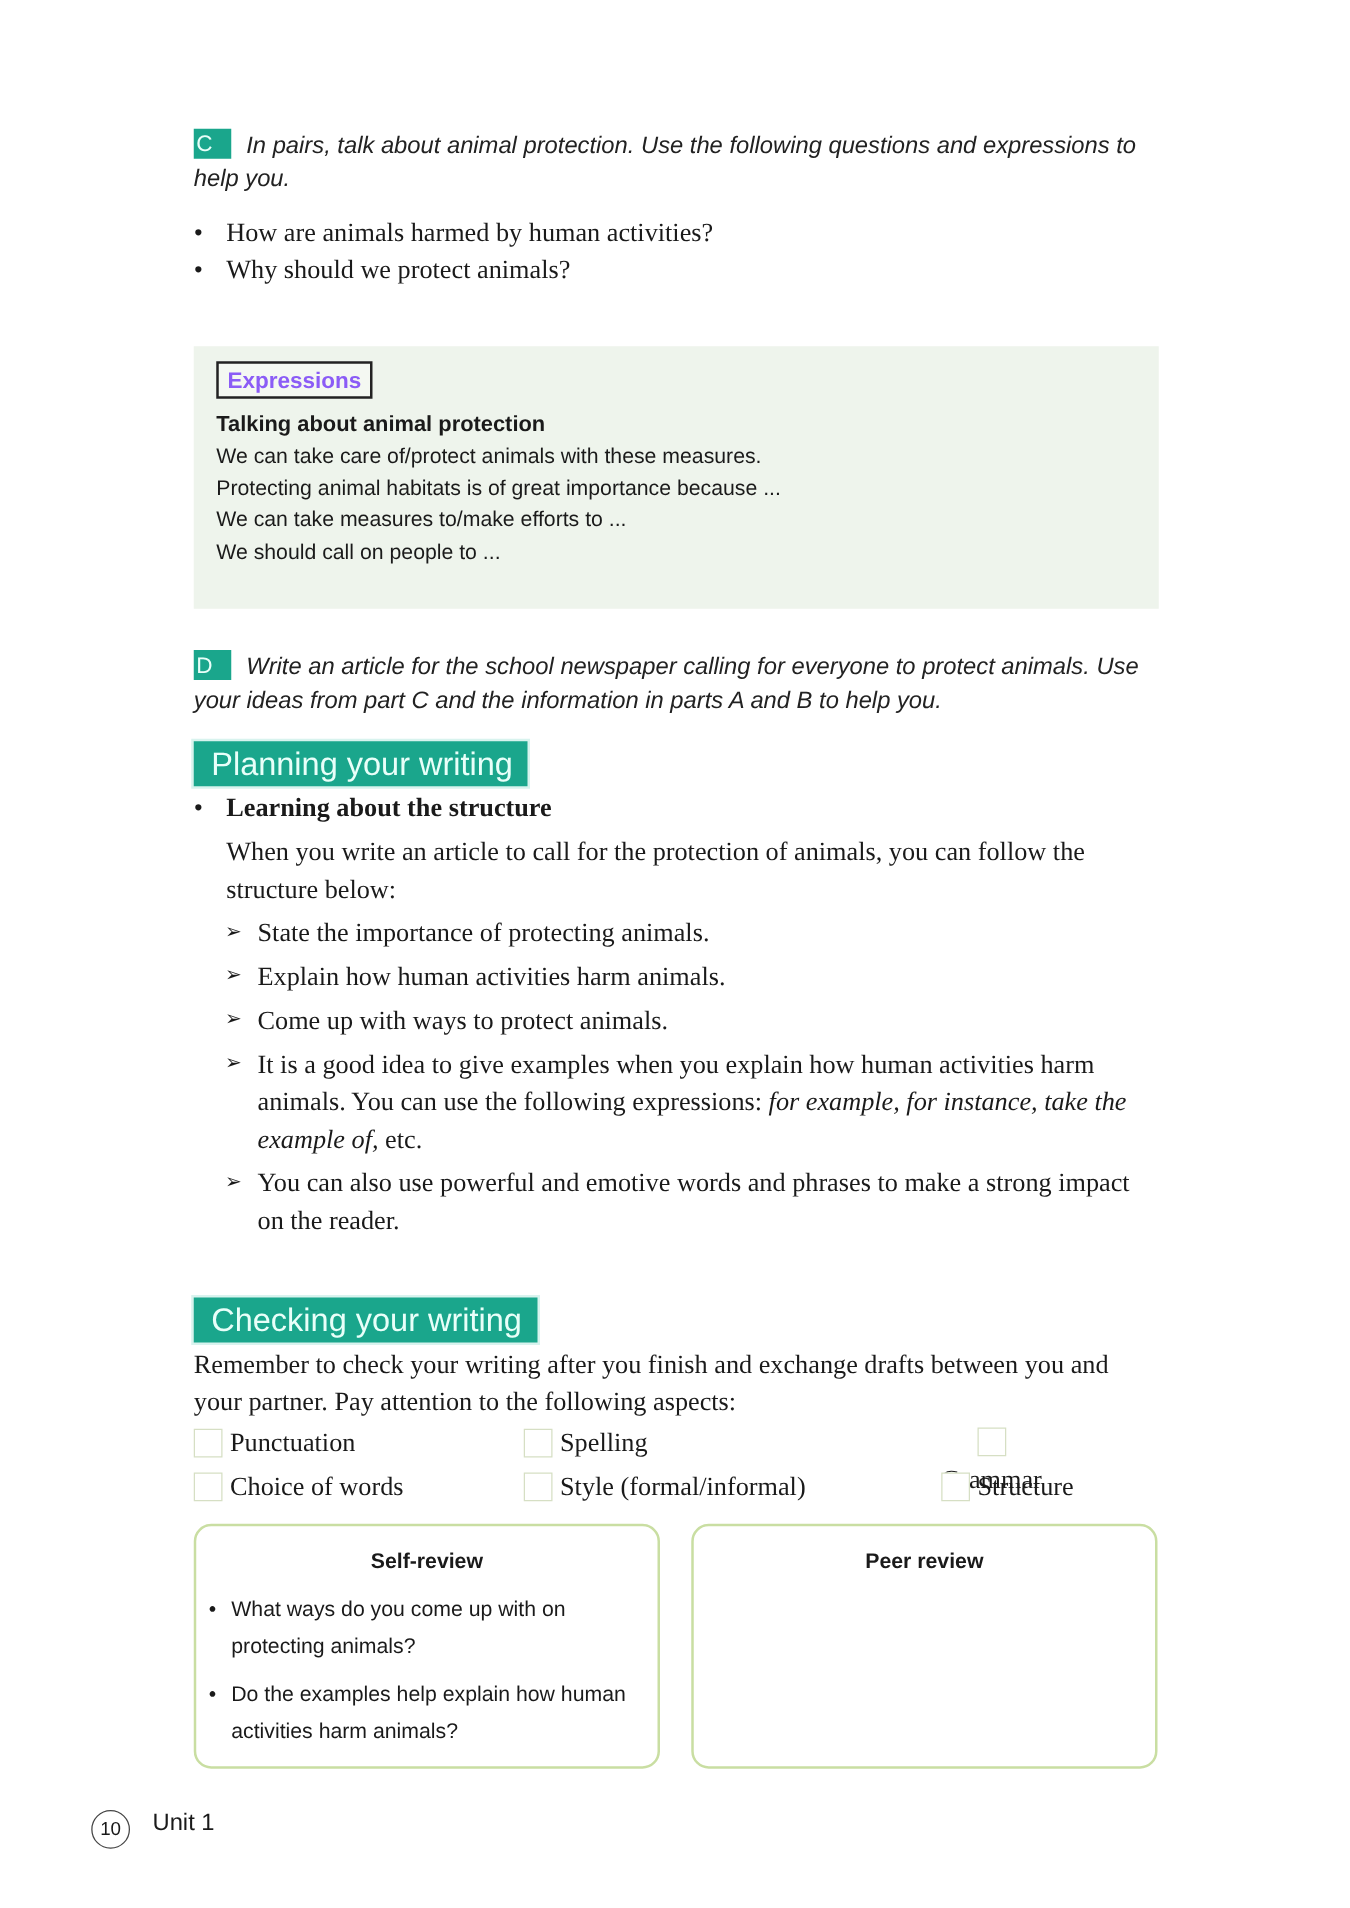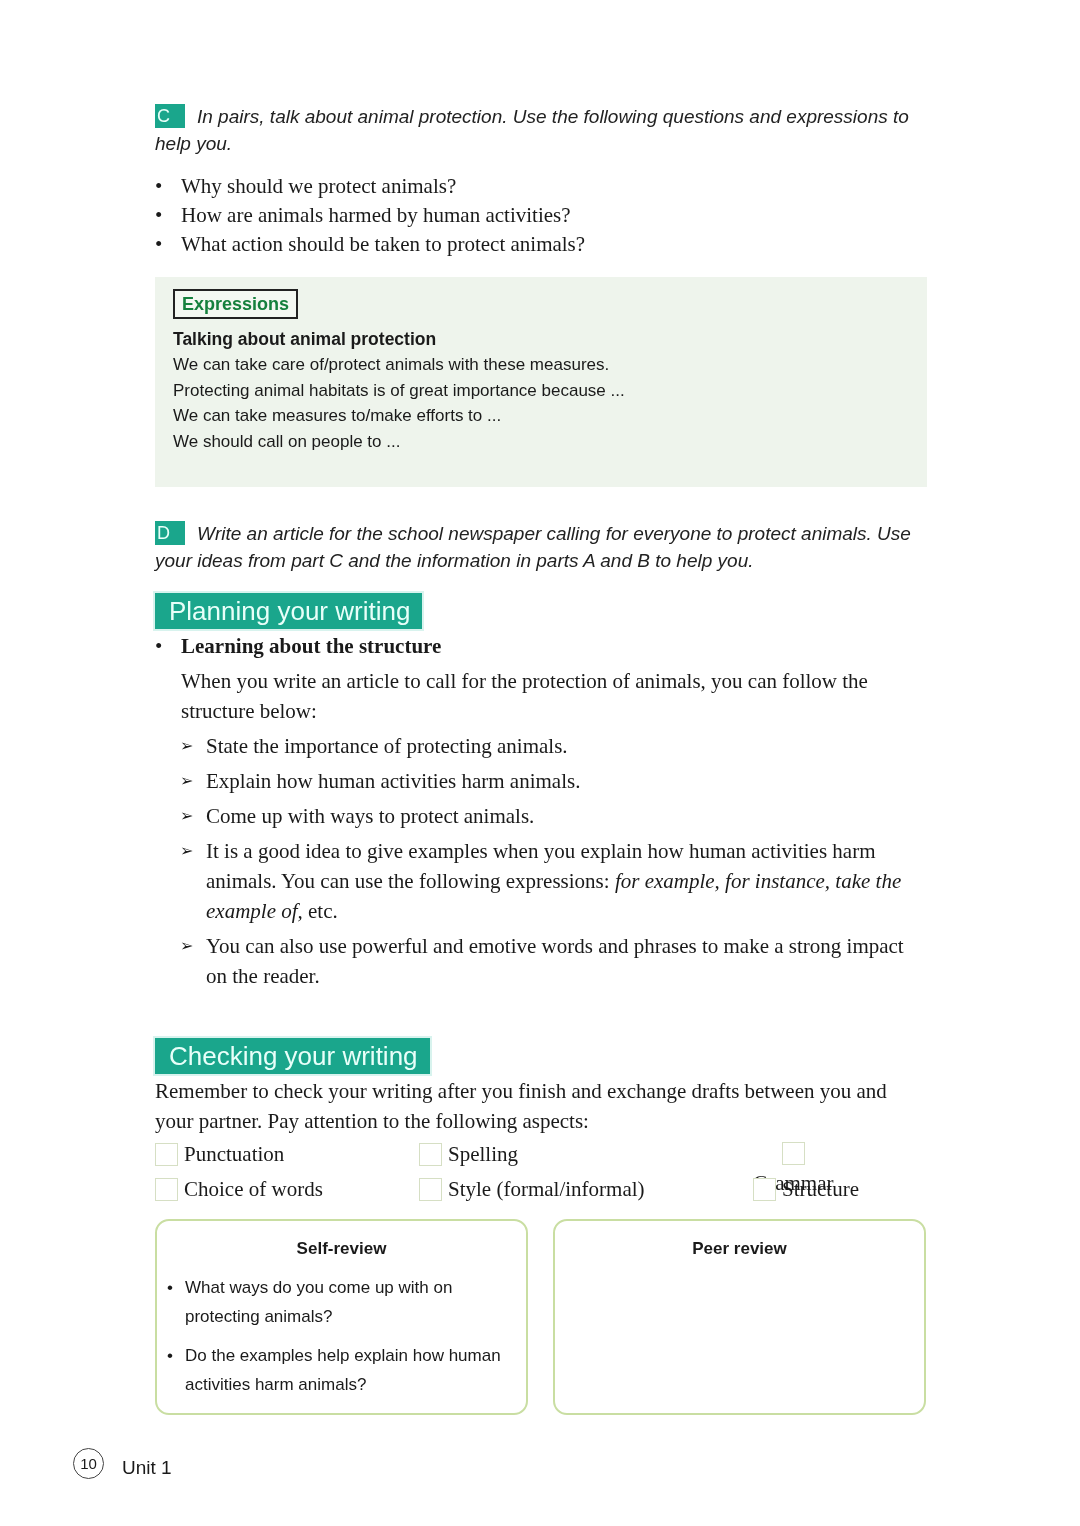--- a/index.html
+++ b/index.html
@@ -6,21 +6,21 @@
   body { width: 1080px; height: 1526px; position: relative; overflow: hidden; color: #1a1a1a; }
 
   .task { position: absolute; left: 155px; width: 760px; font-family: "Liberation Sans", sans-serif; font-style: italic; font-size: 19px; line-height: 27px; color: #222; }
   .task-badge { display: inline-block; background: #1aa68c; color: #e8fff9; font-style: normal; font-size: 18px; width: 30px; height: 24px; line-height: 24px; padding-left: 2px; box-sizing: border-box; margin-right: 12px; vertical-align: 1px; }
 
   .qlist { position: absolute; left: 155px; top: 172px; margin: 0; padding: 0; list-style: none; font-family: "Liberation Serif", serif; font-size: 21px; line-height: 29px; }
   .qlist li { position: relative; padding-left: 26px; }
   .qlist li::before { content: "•"; position: absolute; left: 0; top: 0; }
 
   .expr-box { position: absolute; left: 155px; top: 277px; width: 772px; height: 210px; background: #eef4ec; box-sizing: border-box; padding: 12px 18px; font-family: "Liberation Sans", sans-serif; }
-  .expr-tag { display: inline-block; border: 2px solid #222; padding: 1px 7px; font-weight: bold; color: #15803d; font-size: 18px; line-height: 24px; background: #f4f8f2; }
+  .expr-tag { display: inline-block; border: 2px solid #222; padding: 1px 7px; font-weight: bold; color: #8b5cf6; font-size: 18px; line-height: 24px; background: #f4f8f2; }
   .expr-head { font-weight: bold; font-size: 17.5px; margin-top: 8px; line-height: 25px; }
   .expr-line { font-size: 17px; line-height: 25.5px; }
 
   .section-banner { position: absolute; left: 155px; background: #1aa68c; color: #e8fff9; font-family: "Liberation Sans", sans-serif; font-size: 26px; height: 36px; line-height: 36px; padding: 0 12px 0 14px; box-shadow: 0 0 0 2px #d8f3ee; }
 
   .plan { position: absolute; left: 155px; width: 770px; font-family: "Liberation Serif", serif; font-size: 21px; line-height: 30px; }
   .bullet-head { position: relative; padding-left: 26px; font-weight: bold; }
   .bullet-head::before { content: "•"; position: absolute; left: 0; font-weight: normal; }
   .para { padding-left: 26px; }
   .arrow-item { position: relative; padding-left: 51px; }
@@ -31,35 +31,34 @@
   .cb-row { position: absolute; left: 155px; width: 770px; height: 30px; font-family: "Liberation Serif", serif; font-size: 21px; }
   .cb { position: absolute; top: 0; display: flex; align-items: center; gap: 6px; }
   .cb .box { width: 23px; height: 23px; border: 1.5px solid #d6dfc4; box-sizing: border-box; background: #fff; }
 
   .review { position: absolute; top: 1219px; width: 373px; height: 196px; border: 2px solid #c9dea2; border-radius: 14px; box-sizing: border-box; font-family: "Liberation Sans", sans-serif; }
   .review h3 { margin: 16px 0 0 0; text-align: center; font-size: 17px; font-weight: bold; line-height: 24px; }
   .review ul { list-style: none; margin: 12px 0 0 0; padding: 0 20px 0 8px; }
   .review li { position: relative; padding-left: 20px; font-size: 17px; line-height: 29px; margin-bottom: 10px; }
   .review li::before { content: "•"; position: absolute; left: 2px; }
 
-  .footer { position: absolute; left: 73px; top: 1448px; display: flex; align-items: flex-end; gap: 18px; font-family: "Liberation Sans", sans-serif; }
+  .footer { position: absolute; left: 73px; top: 1448px; display: flex; align-items: flex-start; gap: 18px; font-family: "Liberation Sans", sans-serif; }
   .page-num { width: 31px; height: 31px; border: 1.5px solid #444; border-radius: 50%; box-sizing: border-box; display: flex; align-items: center; justify-content: center; font-size: 15px; }
   .unit { font-size: 19px; }
 </style>
 </head>
 <body>
 
 <div class="task" style="top:103px;">
   <span class="task-badge">C</span><span>In pairs, talk about animal protection. Use the following questions and expressions to help you.</span>
 </div>
 
 <ul class="qlist">
+  <li>How are animals harmed by human activities?</li>
   <li>Why should we protect animals?</li>
-  <li>How are animals harmed by human activities?</li>
-  <li>What action should be taken to protect animals?</li>
 </ul>
 
 <div class="expr-box">
   <div class="expr-tag">Expressions</div>
   <div class="expr-head">Talking about animal protection</div>
   <div class="expr-line">We can take care of/protect animals with these measures.</div>
   <div class="expr-line">Protecting animal habitats is of great importance because ...</div>
   <div class="expr-line">We can take measures to/make efforts to ...</div>
   <div class="expr-line">We should call on people to ...</div>
 </div>

